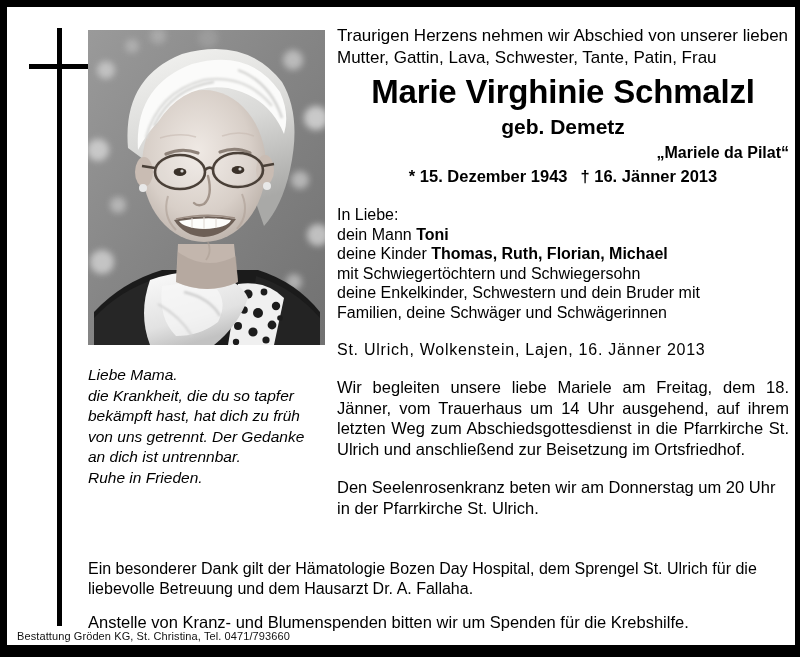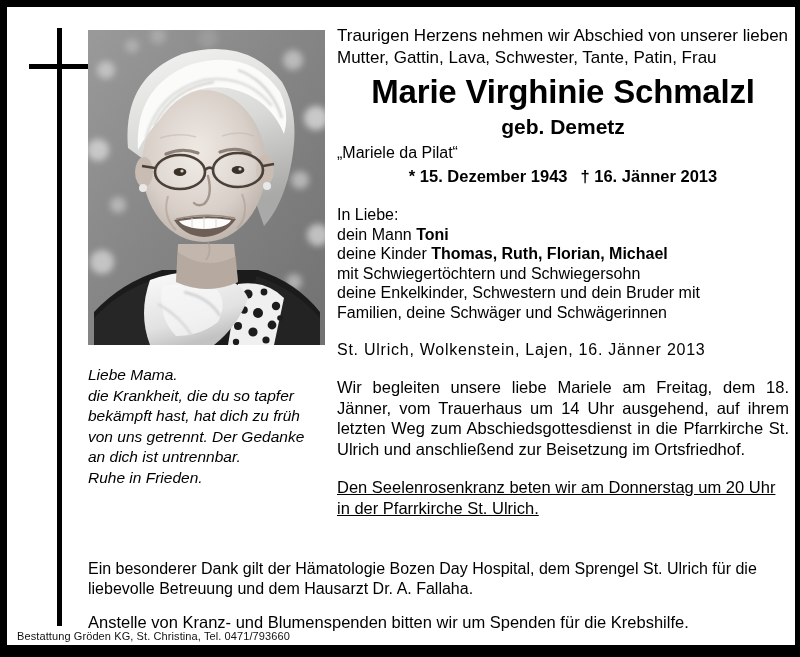--- a/index.html
+++ b/index.html
@@ -108,23 +108,23 @@
   }
   .maiden {
     font-size: 21px;
     font-weight: bold;
     line-height: 26px;
     text-align: center;
     margin: 3px 0 0 0;
   }
   .nickname {
     font-size: 16px;
-    font-weight: normal;
+    font-weight: bold;
     line-height: 21px;
-    text-align: left;
+    text-align: right;
     margin: 2px 0 0 0;
   }
   .dates {
     font-size: 16.5px;
     font-weight: bold;
     line-height: 22px;
     text-align: center;
     margin: 2px 0 0 0;
   }
   .dates .gap { display: inline-block; width: 13px; }
@@ -148,21 +148,20 @@
     line-height: 20.5px;
     margin: 17px 0 0 0;
     text-align: justify;
     white-space: pre-line;
   }
   .rosary {
     font-size: 16.5px;
     line-height: 20.5px;
     margin: 18px 0 0 0;
     white-space: pre-line;
-    text-decoration: underline;
   }
 
   
   .bottom {
     position: absolute;
     left: 81px;
     top: 552px;
     width: 705px;
     color: #000;
   }

